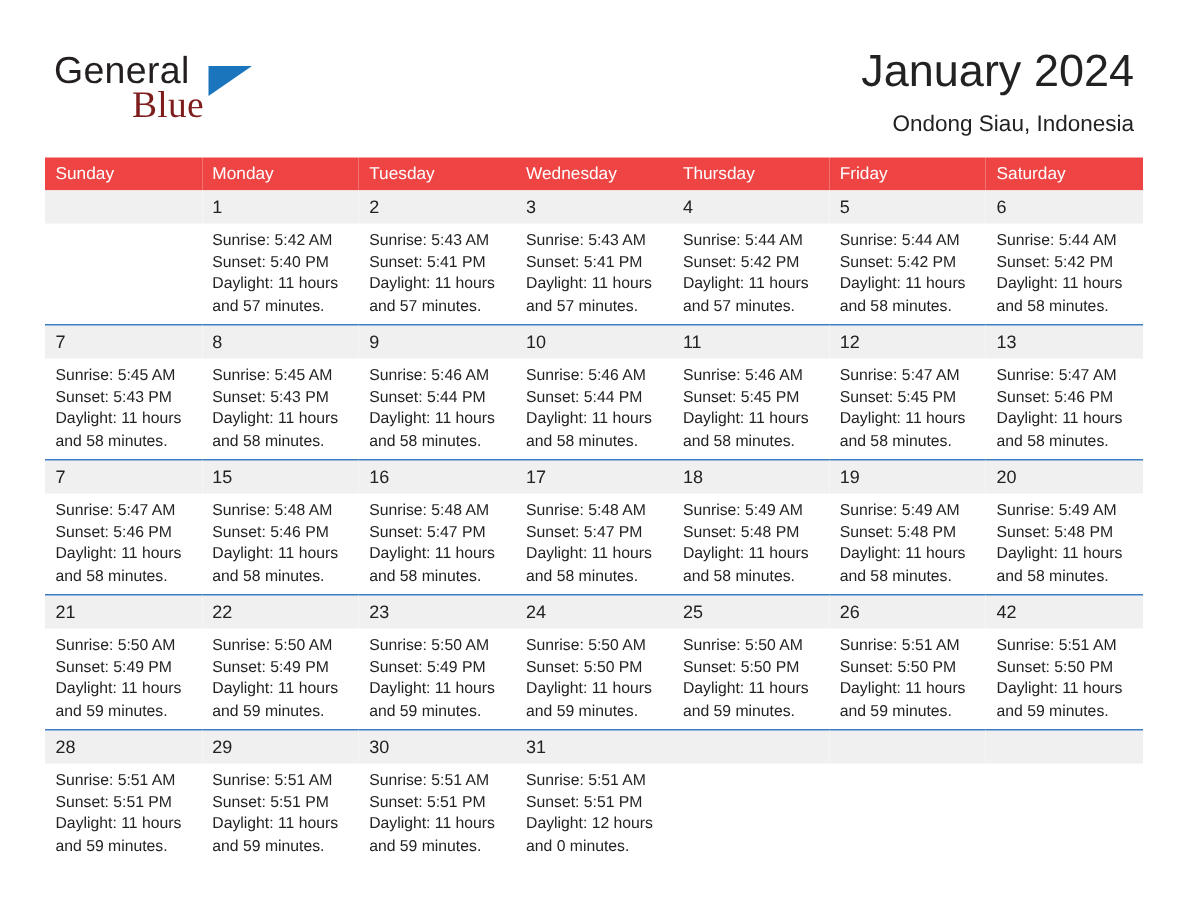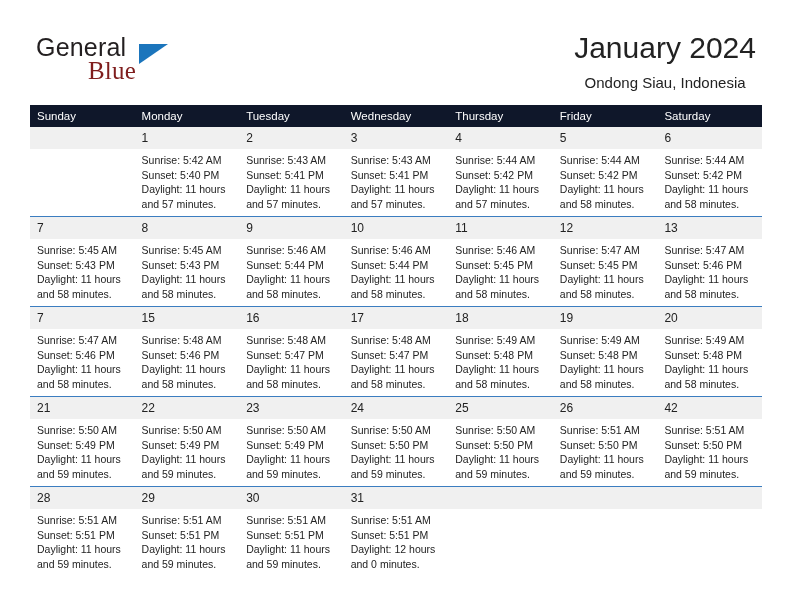--- a/index.html
+++ b/index.html
@@ -79,34 +79,33 @@
     font-family: Liberation Sans, sans-serif;
     white-space: nowrap;
   }
   .cal-subtitle {
     margin-top: 8px;
     font-size: 15px;
     line-height: 18px;
     color: #222222;
     font-family: "Liberation Sans", sans-serif;
     white-space: nowrap;
-    text-align: center;
   }
 
   
   .calendar {
     position: absolute;
     left: 30px;
     top: 105px;
     width: 732px;
     border-collapse: collapse;
     table-layout: fixed;
   }
   .calendar th {
-    background: #0f172a;
+    background: #ef4444;
     color: #ffffff;
     font-size: 11.5px;
     font-weight: normal;
     text-align: left;
     padding: 5px 0 5px 7px;
     height: 11px;
     font-family: "Liberation Sans", sans-serif;
   }
   .calendar col { width: 104.57px; }
 

